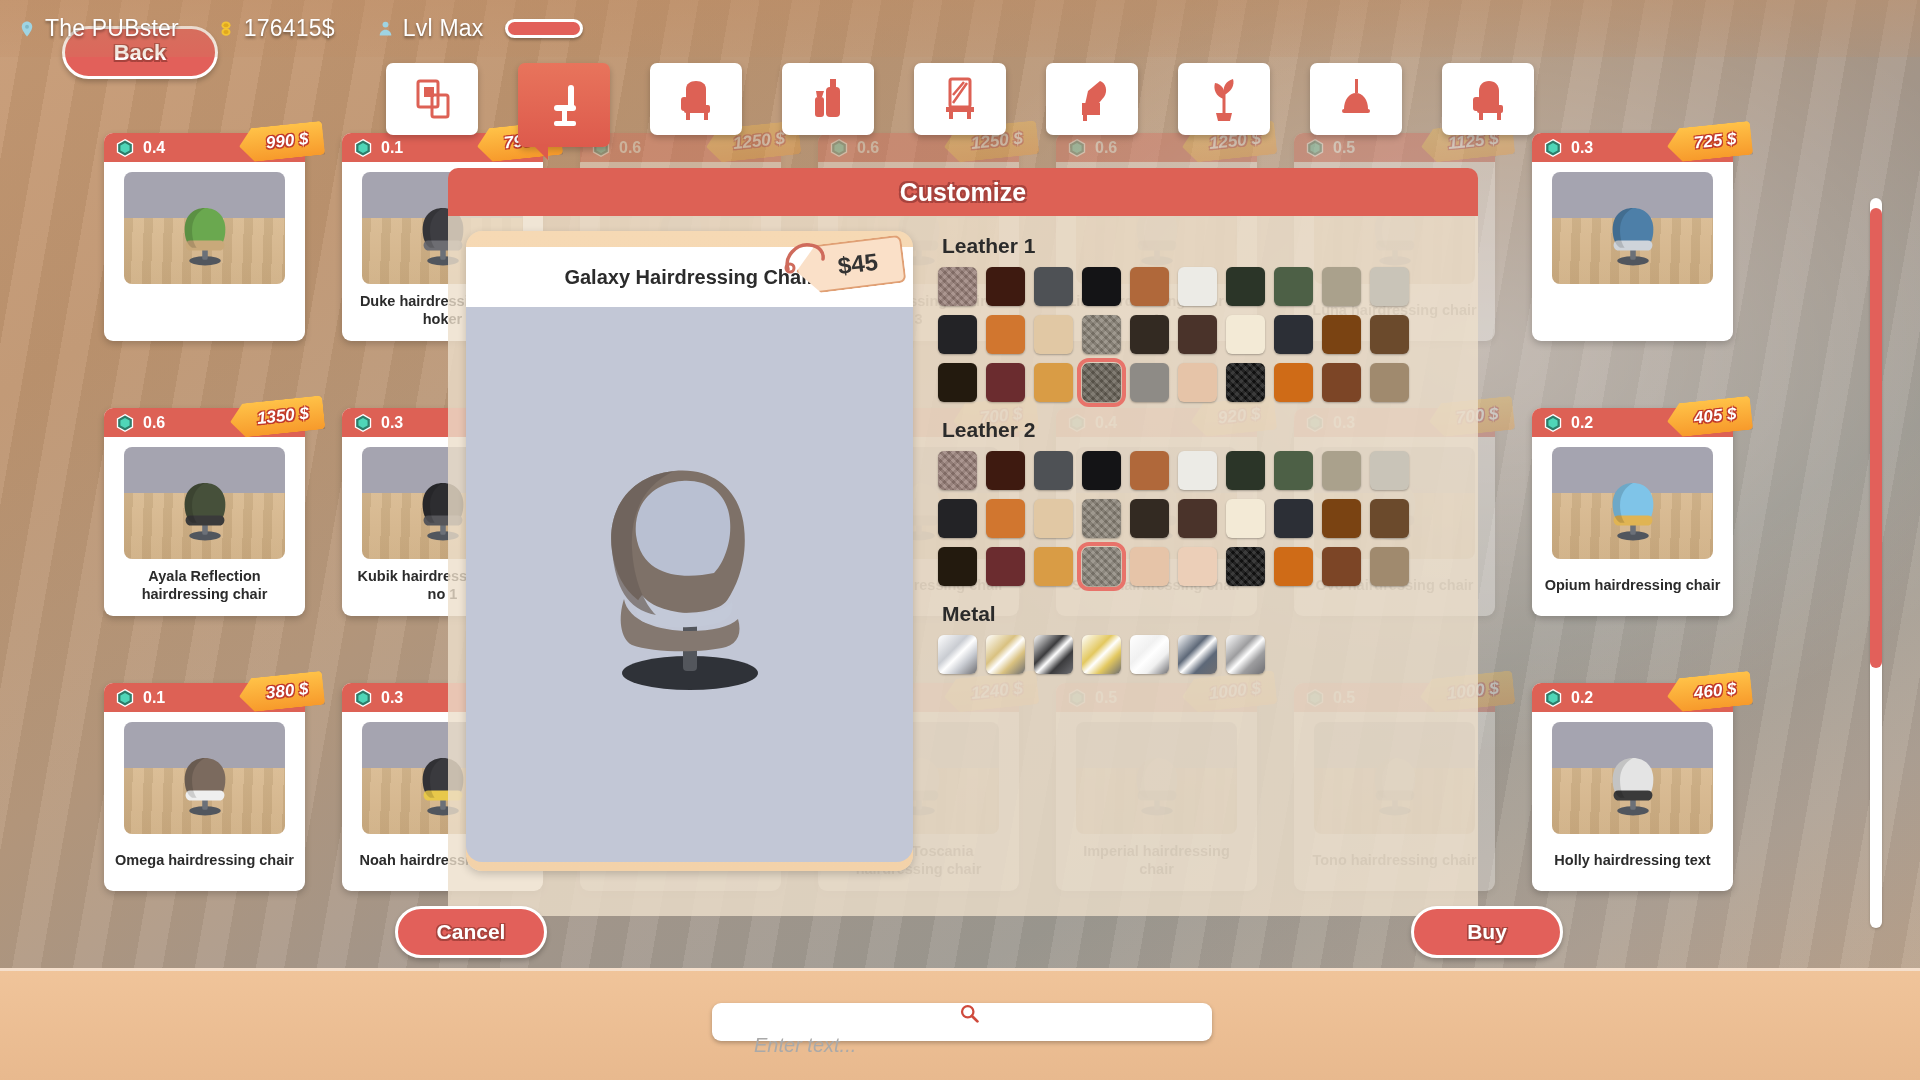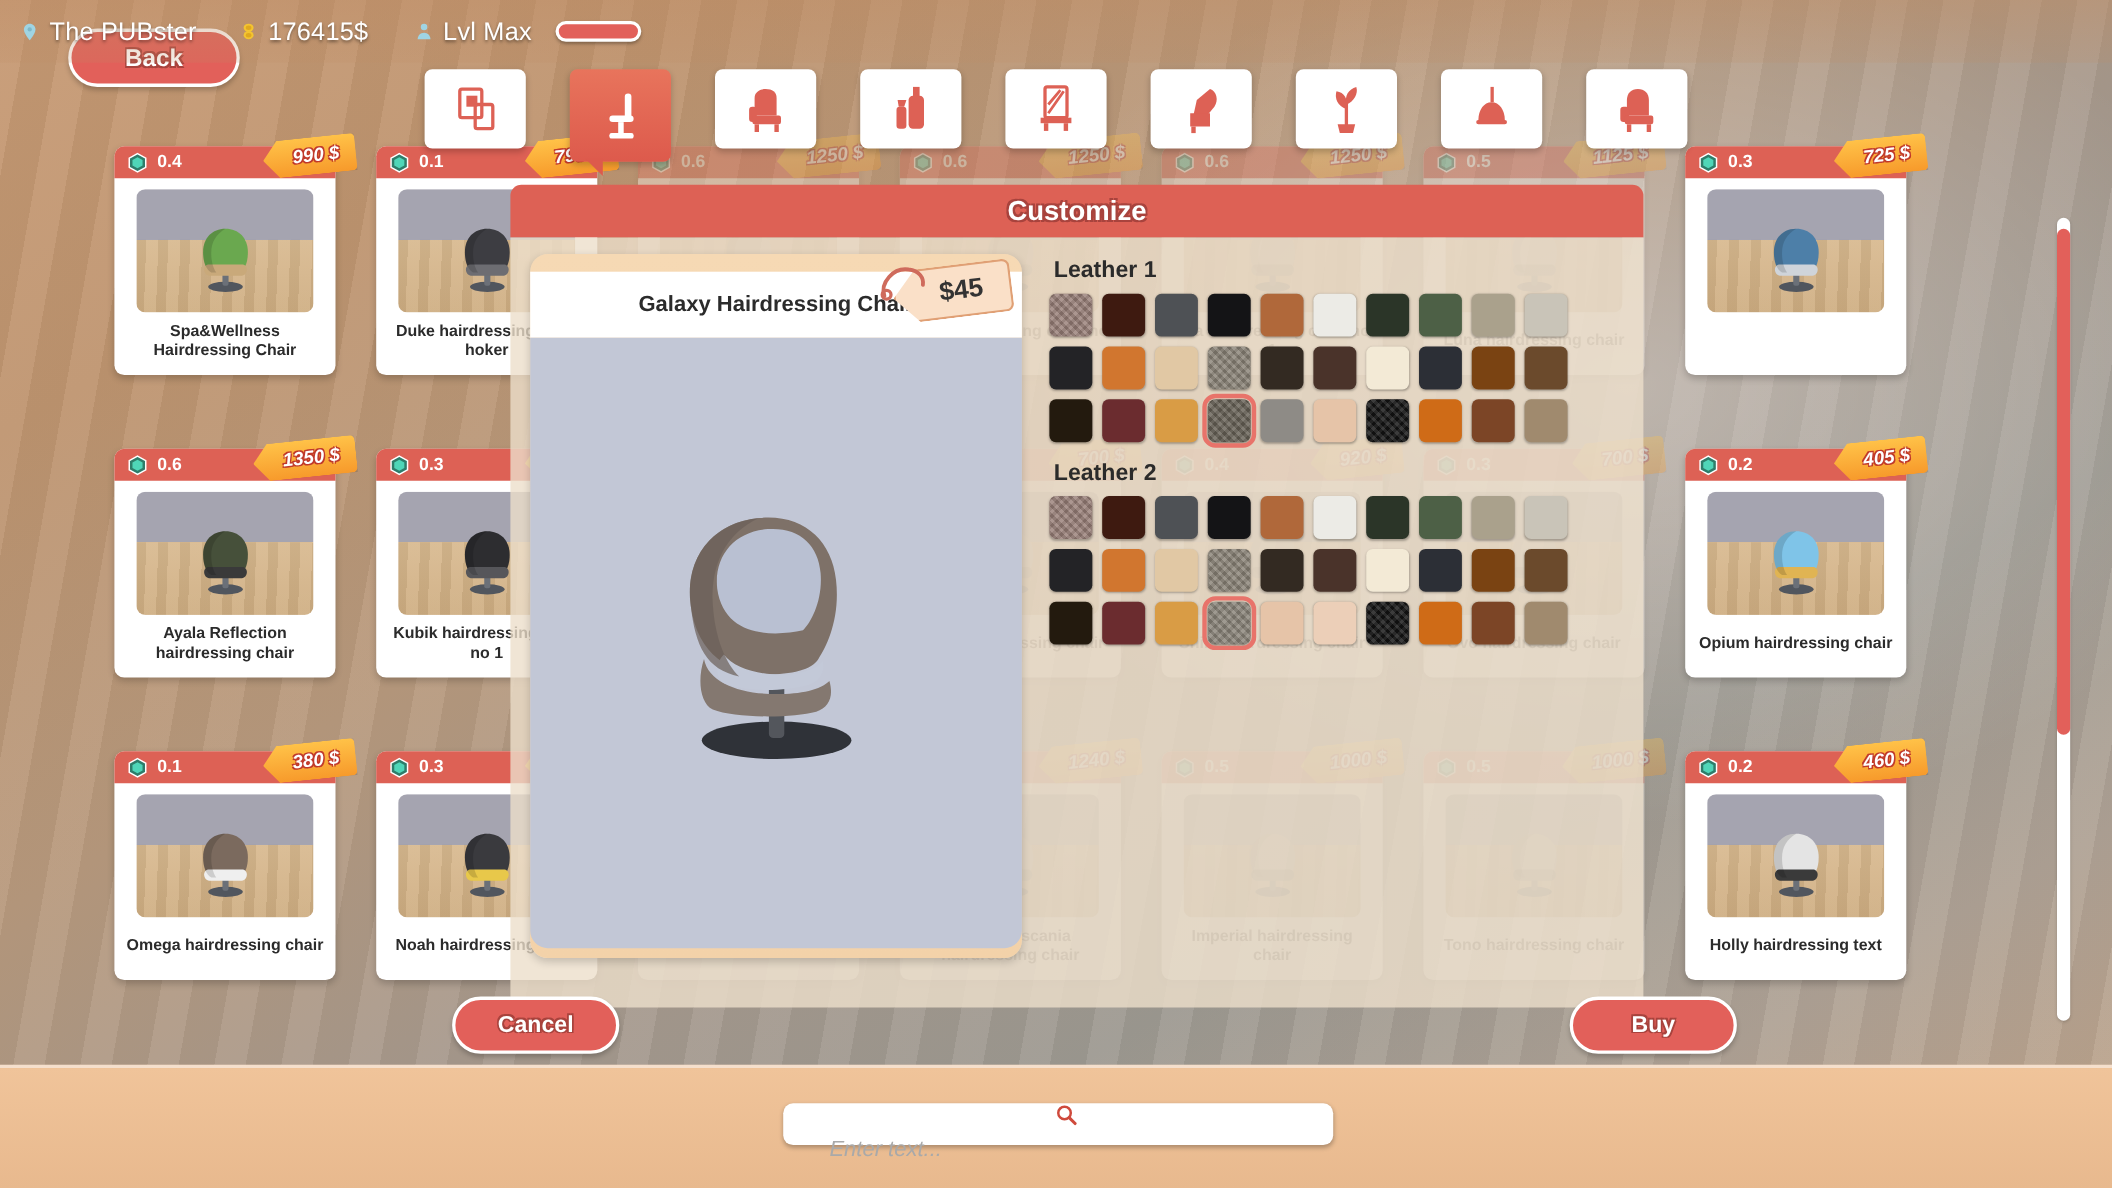--- a/index.html
+++ b/index.html
@@ -178,21 +178,21 @@
   #search-input {
     border:none; outline:none; background:transparent;
     font-family:"Liberation Sans", sans-serif;
     font-size:20px; font-style:italic; color:#3a3a3a; width:430px;
   }
   #search-input::placeholder { color:#a9a9a9; font-style:italic; }
 
   
   #modal {
     position:absolute; left:448px; top:168px;
-    width:1030px; height:820px; z-index:50;margin-left:16px;
+    width:1030px; height:820px; z-index:50;
   }
   #modal-head {
     width:100%; height:48px; border-radius:10px 10px 0 0;
     background:#dd6155; display:flex; align-items:center; justify-content:center;
   }
   #modal-title {
     color:#fff; font-size:25px; font-weight:bold;
     text-shadow: 2px 2px 0 #a8433d, -2px 2px 0 #a8433d, 2px -2px 0 #a8433d, -2px -2px 0 #a8433d;
   }
   #modal-body {
@@ -408,21 +408,20 @@
         <div class="card-thumb">
           <div class="thumb-room"></div>
           <svg class="chair-shape" viewBox="0 0 80 80">
             <ellipse cx="40" cy="70" rx="17" ry="5" fill="#51565e"></ellipse>
             <rect x="37" y="52" width="6" height="17" rx="2" fill="#6b7078"></rect>
             <path d="M18 36c0-14 9-23 22-23s22 9 22 23c0 10-3 17-8 20H26c-5-3-8-10-8-20z" fill="#6aa84f"></path>
             <path d="M24 48h32c3 0 5 2 5 5s-2 6-5 6H24c-3 0-5-3-5-6s2-5 5-5z" fill="#c9a97a"></path>
             <path d="M18 36c0-14 9-23 22-23-9 5-14 13-14 24 0 8 2 15 5 19h-5c-5-3-8-10-8-20z" fill="rgba(0,0,0,.14)"></path>
           </svg>
         </div>
-        <div class="card-label">Spa&amp;Wellness Hairdressing Chair</div>
       </div>
       <div class="card">
         <div class="card-head">
           <svg class="gem" viewBox="0 0 24 24">
             <polygon points="12,2 21,7 21,17 12,22 3,17 3,7" fill="#2e7d6a" stroke="#ffffff" stroke-width="1.6"></polygon>
             <polygon points="12,6 17.5,9 17.5,15 12,18 6.5,15 6.5,9" fill="#4fd6b8"></polygon>
           </svg>
           <span class="rating">0.1</span>
           <div class="pricetag">
             <span>790 $</span>
@@ -977,20 +976,32 @@
             <div class="swatch" style="background: rgb(217, 156, 69);"></div>
             <div class="swatch tex selected" style="background: rgb(140, 133, 122);"></div>
             <div class="swatch" style="background: rgb(230, 196, 168);"></div>
             <div class="swatch" style="background: rgb(236, 207, 184);"></div>
             <div class="swatch tex" style="background: rgb(20, 20, 20);"></div>
             <div class="swatch" style="background: rgb(207, 107, 23);"></div>
             <div class="swatch" style="background: rgb(124, 69, 38);"></div>
             <div class="swatch" style="background: rgb(160, 138, 110);"></div>
           </div>
         </div>
+        <div class="opt-group">
+          <div class="opt-title">Metal</div>
+          <div class="swatch-grid">
+            <div class="swatch" style="background: linear-gradient(135deg, rgb(255, 255, 255) 0%, rgb(201, 204, 210) 38%, rgb(255, 255, 255) 52%, rgb(201, 204, 210) 70%, rgb(110, 110, 114) 100%);"></div>
+            <div class="swatch" style="background: linear-gradient(135deg, rgb(255, 255, 255) 0%, rgb(217, 193, 128) 38%, rgb(255, 255, 255) 52%, rgb(217, 193, 128) 70%, rgb(110, 110, 114) 100%);"></div>
+            <div class="swatch" style="background: linear-gradient(135deg, rgb(255, 255, 255) 0%, rgb(59, 59, 61) 38%, rgb(255, 255, 255) 52%, rgb(59, 59, 61) 70%, rgb(110, 110, 114) 100%);"></div>
+            <div class="swatch" style="background: linear-gradient(135deg, rgb(255, 255, 255) 0%, rgb(227, 200, 95) 38%, rgb(255, 255, 255) 52%, rgb(227, 200, 95) 70%, rgb(110, 110, 114) 100%);"></div>
+            <div class="swatch" style="background: linear-gradient(135deg, rgb(255, 255, 255) 0%, rgb(241, 241, 241) 38%, rgb(255, 255, 255) 52%, rgb(241, 241, 241) 70%, rgb(110, 110, 114) 100%);"></div>
+            <div class="swatch" style="background: linear-gradient(135deg, rgb(255, 255, 255) 0%, rgb(93, 104, 120) 38%, rgb(255, 255, 255) 52%, rgb(93, 104, 120) 70%, rgb(110, 110, 114) 100%);"></div>
+            <div class="swatch" style="background: linear-gradient(135deg, rgb(255, 255, 255) 0%, rgb(157, 157, 159) 38%, rgb(255, 255, 255) 52%, rgb(157, 157, 159) 70%, rgb(110, 110, 114) 100%);"></div>
+          </div>
+        </div>
       </div>
 
     <div id="cancel-btn">
       <span>Cancel</span>
     </div>
     <div id="buy-btn">
       <span>Buy</span>
     </div>
   </div>
 </div>

